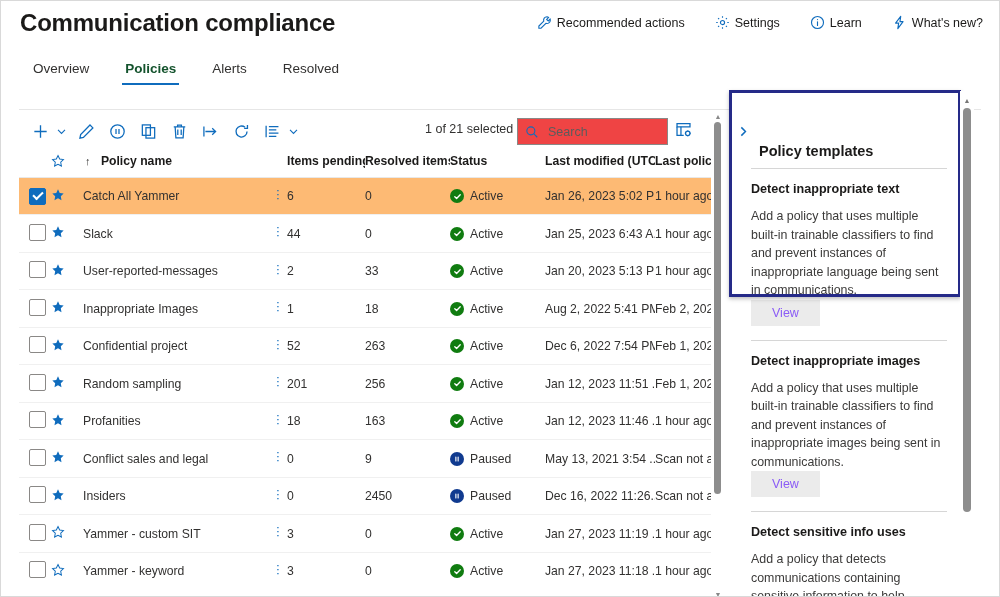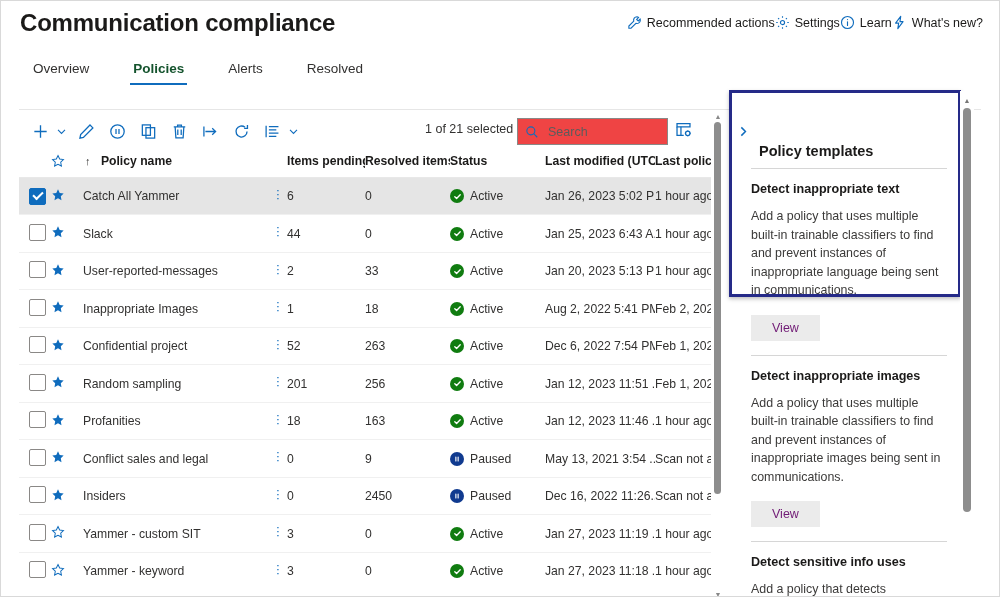--- a/index.html
+++ b/index.html
@@ -27,21 +27,21 @@
     font-weight: bold;
     letter-spacing: -0.2px;
     color: #1b1a19;
     white-space: nowrap;
   }
   .header-actions {
     position: absolute;
     right: 16px; top: 14px;
     display: flex;
     align-items: flex-end;
-    gap: 0;
+    gap: 30px;
     font-size: 12.5px;
     color: #1b1a19;
   }
   .hdr-action {
     display: flex;
     align-items: center;
     gap: 5px;
     cursor: pointer;
     white-space: nowrap;
   }
@@ -52,21 +52,21 @@
     justify-content: center;
     color: #0f6cbd;
   }
   .hdr-ico svg { display: block; }
 
   
   .tabs {
     position: absolute;
     left: 18px; top: 56px;
     display: flex;
-    gap: 16px;
+    gap: 8px;
     font-size: 13.5px;
   }
   .tab {
     padding: 4px 14px 9px 14px;
     color: #323130;
     cursor: pointer;
     position: relative;
     white-space: nowrap;
   }
   .tab.active { font-weight: bold; color: #14532d; }
@@ -166,21 +166,21 @@
   }
   table.grid td {
     padding: 0;
     height: 37.5px;
     vertical-align: middle;
     color: #323130;
     white-space: nowrap;
     overflow: hidden;
     border-top: 1px solid #f0f0f0;
   }
-  tr.row.selected td { background: #e5e5e5; border-top-color: #e3e3e3; }
+  tr.row.selected td { background: #fdba74; border-top-color: #e3e3e3; }
   tr.row:first-child td { border-top: 1px solid #e8e8e8; }
 
   .c-check { width: 32px; }
   .c-star  { width: 32px; }
   .c-name  { width: 186px; }
   .c-dots  { width: 18px; }
   .c-pend  { width: 78px; }
   .c-res   { width: 85px; }
   .c-stat  { width: 95px; }
   .c-mod   { width: 110px; }
@@ -278,27 +278,26 @@
     font-weight: bold;
     color: #1b1a19;
     margin-bottom: 11px;
   }
   .tpl-desc {
     font-size: 12.4px;
     line-height: 18.5px;
     color: #3b3a39;
   }
   .tpl-btn {
-    margin-top: 15px;
     display: inline-block;
     background: #ebebeb;
     border: 1px solid #ebebeb;
     padding: 5px 20px;
     font-size: 12.5px;
-    color: #701a75;
+    color: #8b5cf6;
     cursor: pointer;
   }
   .tpl-rule { margin: 14px 14px 0 22px; height: 1px; background: #d6d6d6; }
 
   
   .hl-box {
     position: absolute;
     left: 728px; top: 89px;
     width: 232px; height: 207px;
     border: 3px solid #252a88;

